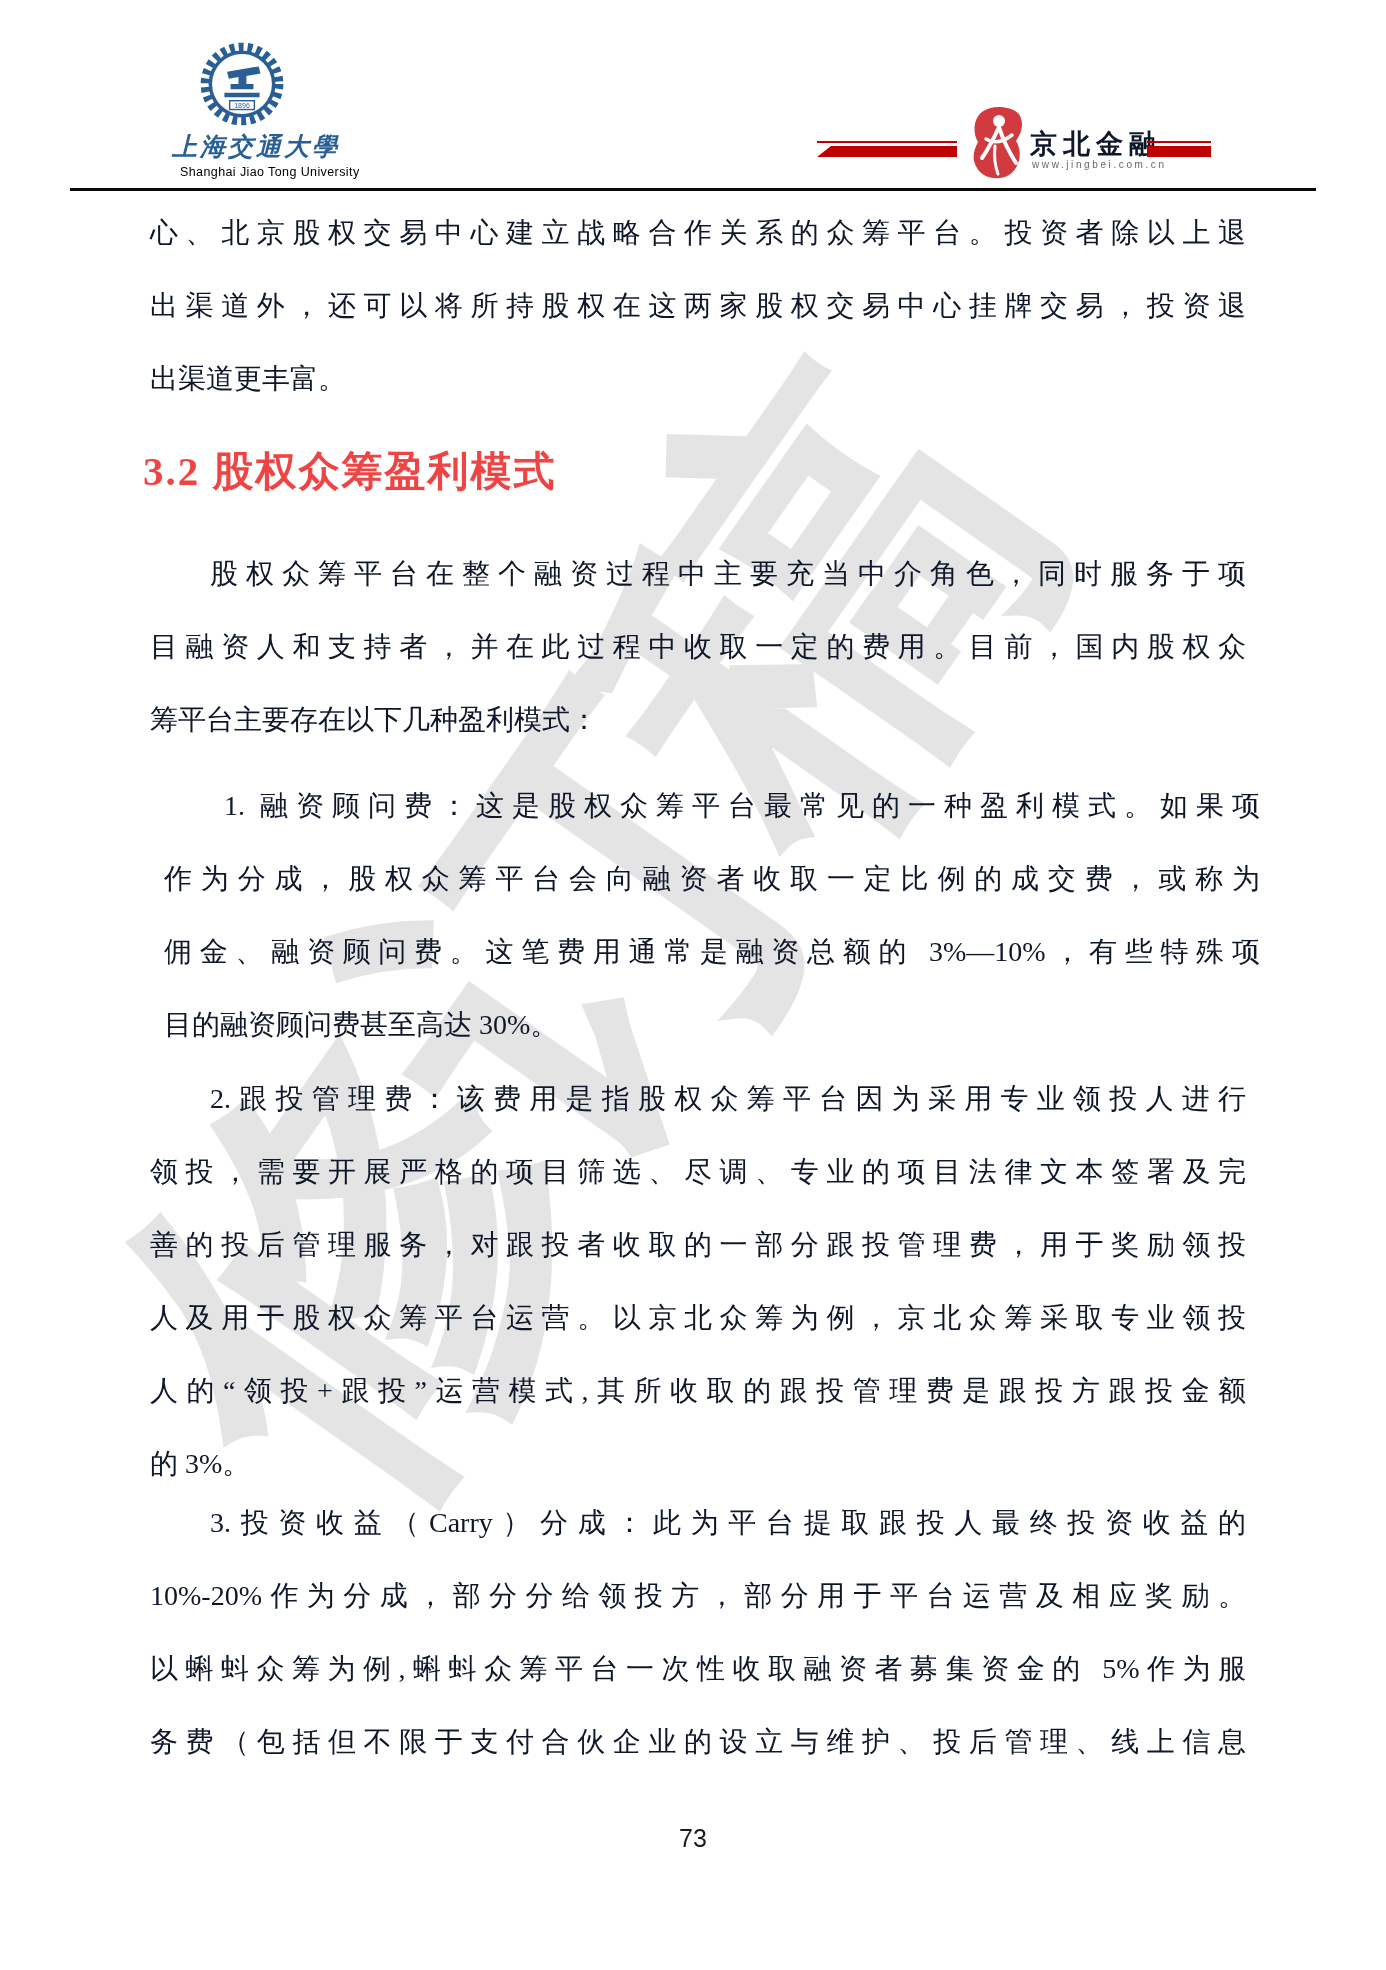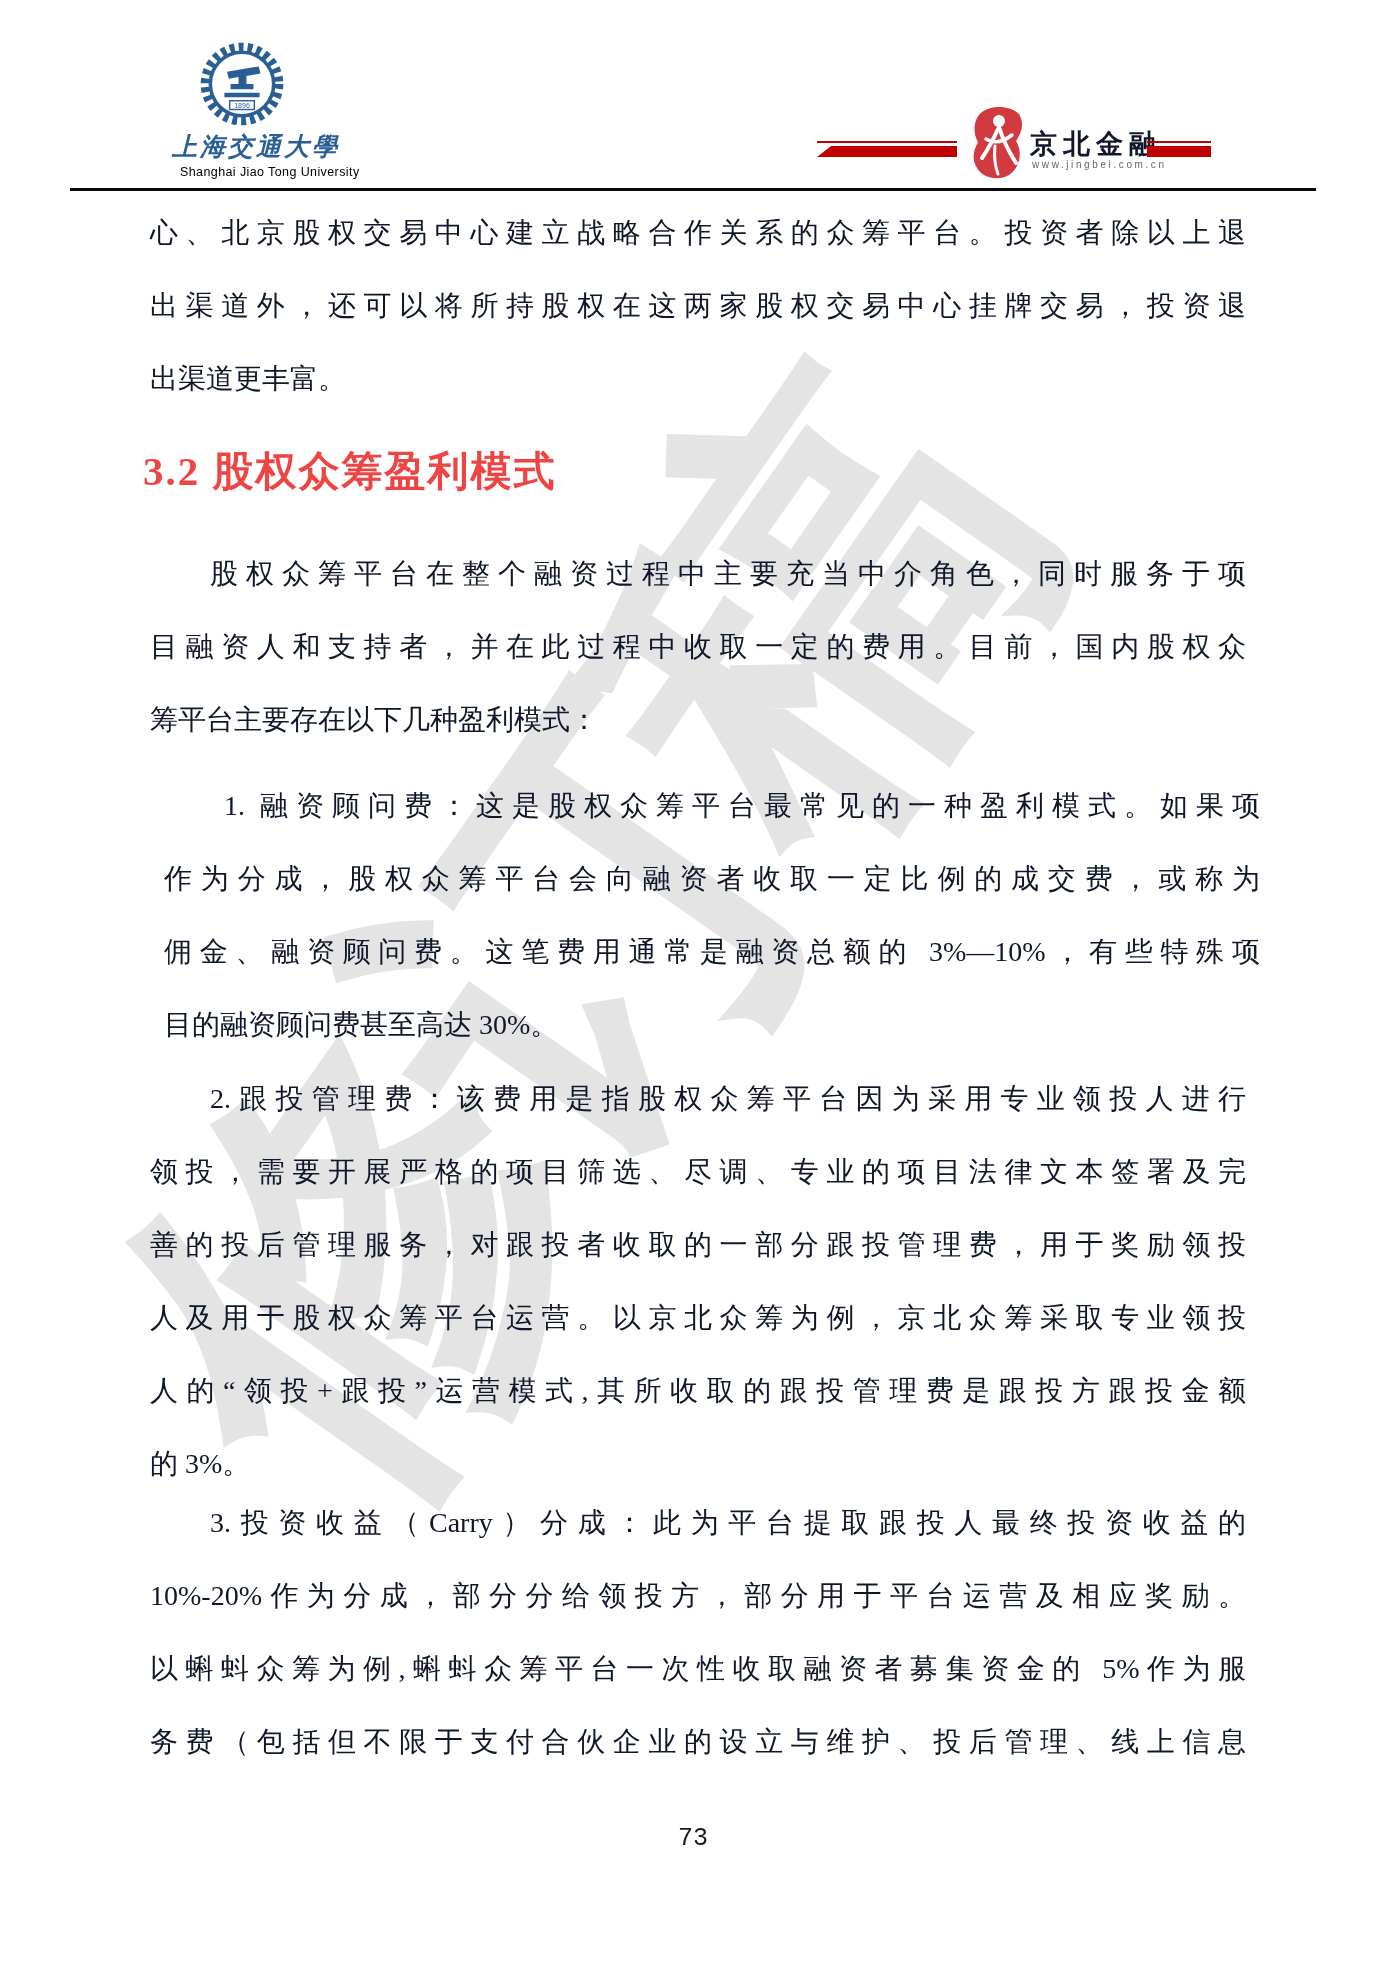--- a/index.html
+++ b/index.html
@@ -83,21 +83,21 @@
     letter-spacing:2px;z-index:1;
   }
   .p2{top:537px;}
   .it1{top:769px;margin-left:14px;}
   .it2{top:1062px;}
   .it3{top:1486px;}
   
   .pageno{
     position:absolute;left:0;top:1824px;width:1386px;
     text-align:center;
-    font-family:Liberation Mono, monospace;
+    font-family:Liberation Sans, sans-serif;
     font-size:25px;color:#1a1a1a;z-index:1;
   }
 </style>
 </head>
 <body>
 
 <div class="page">
 
   <div class="watermark">修订稿</div>
 

